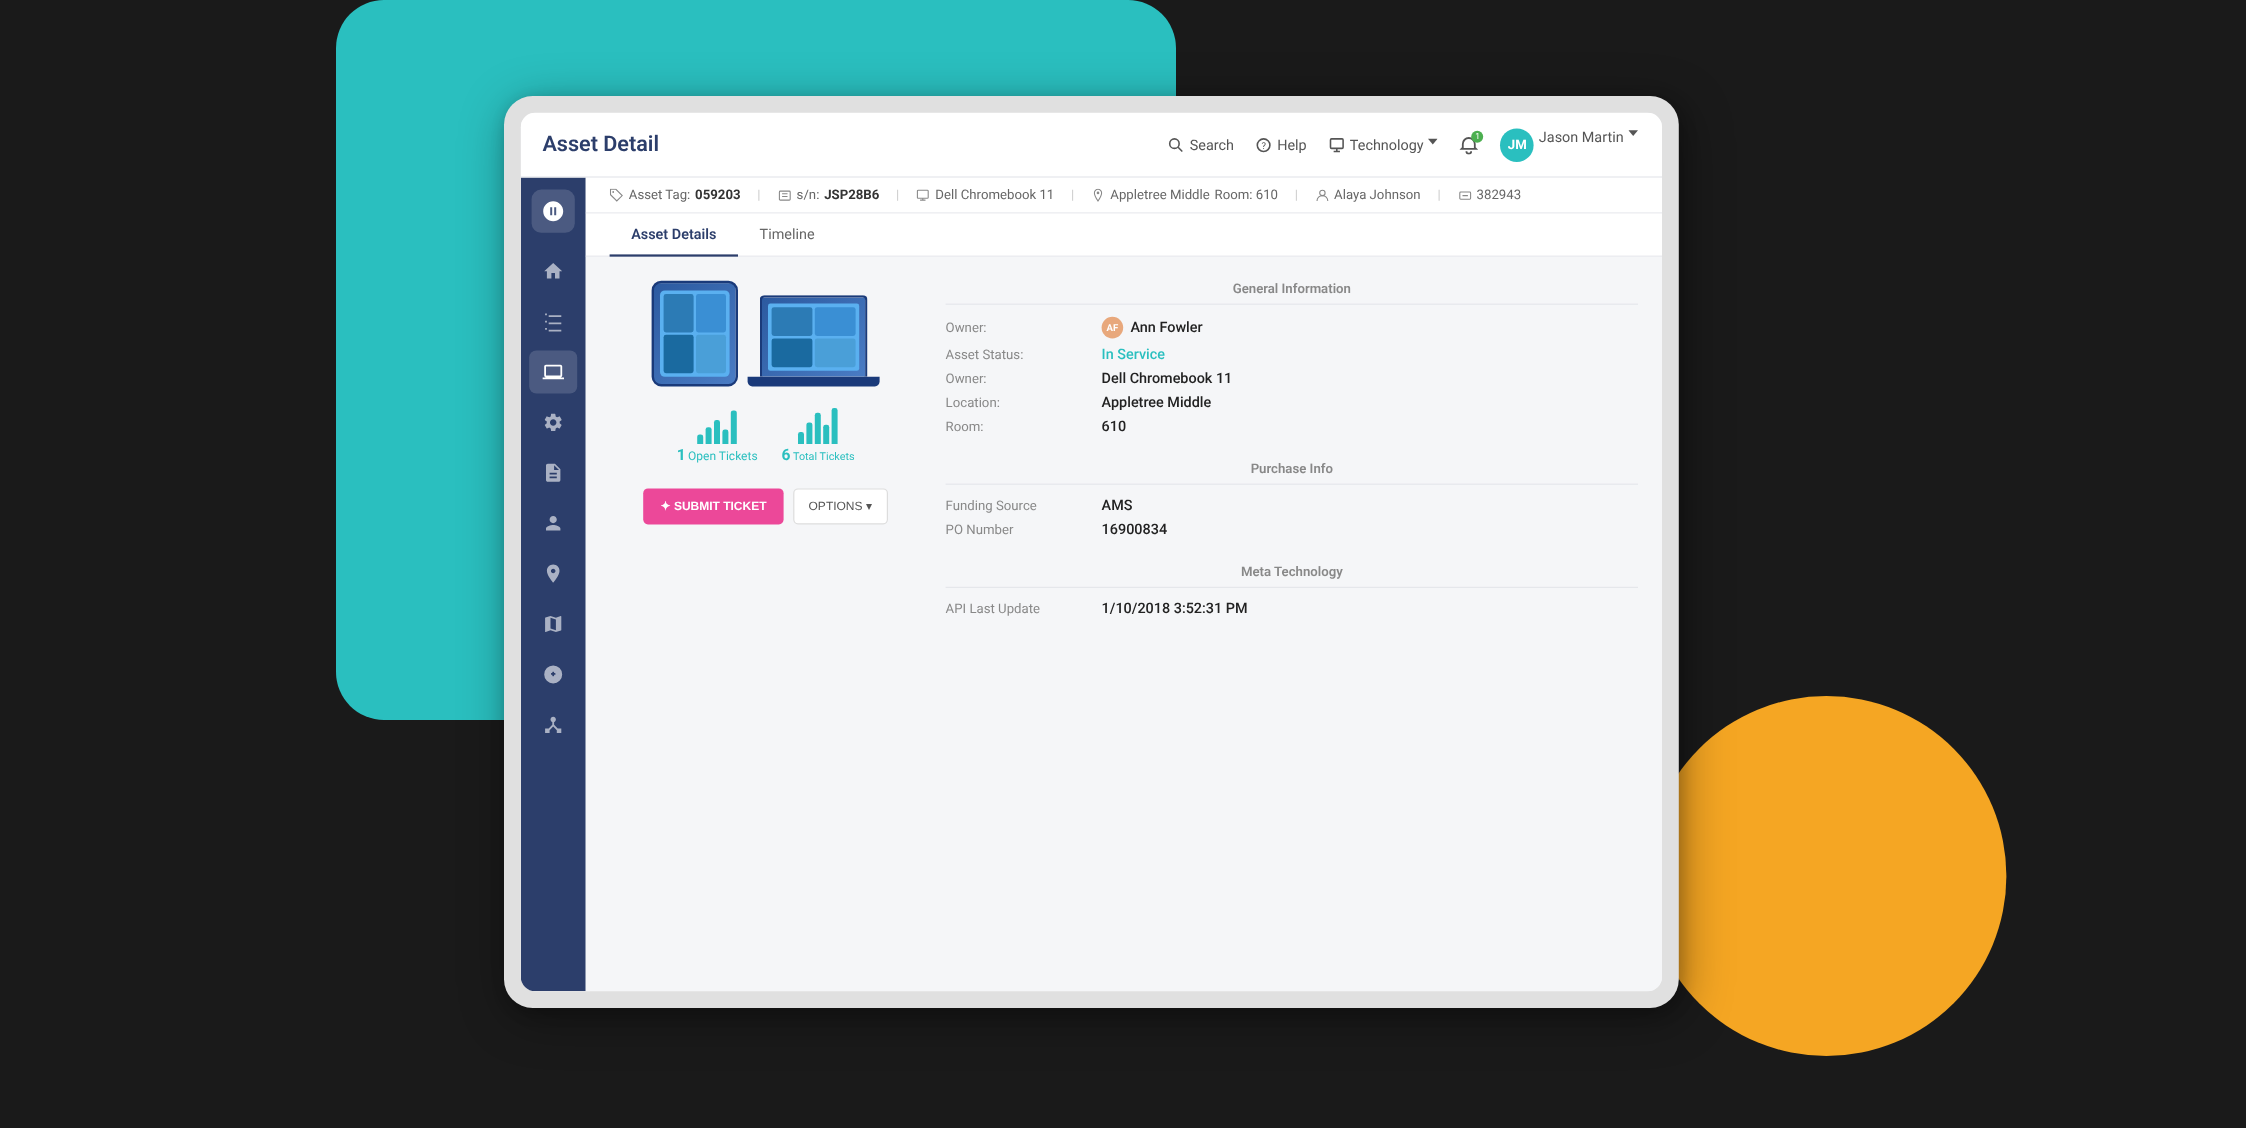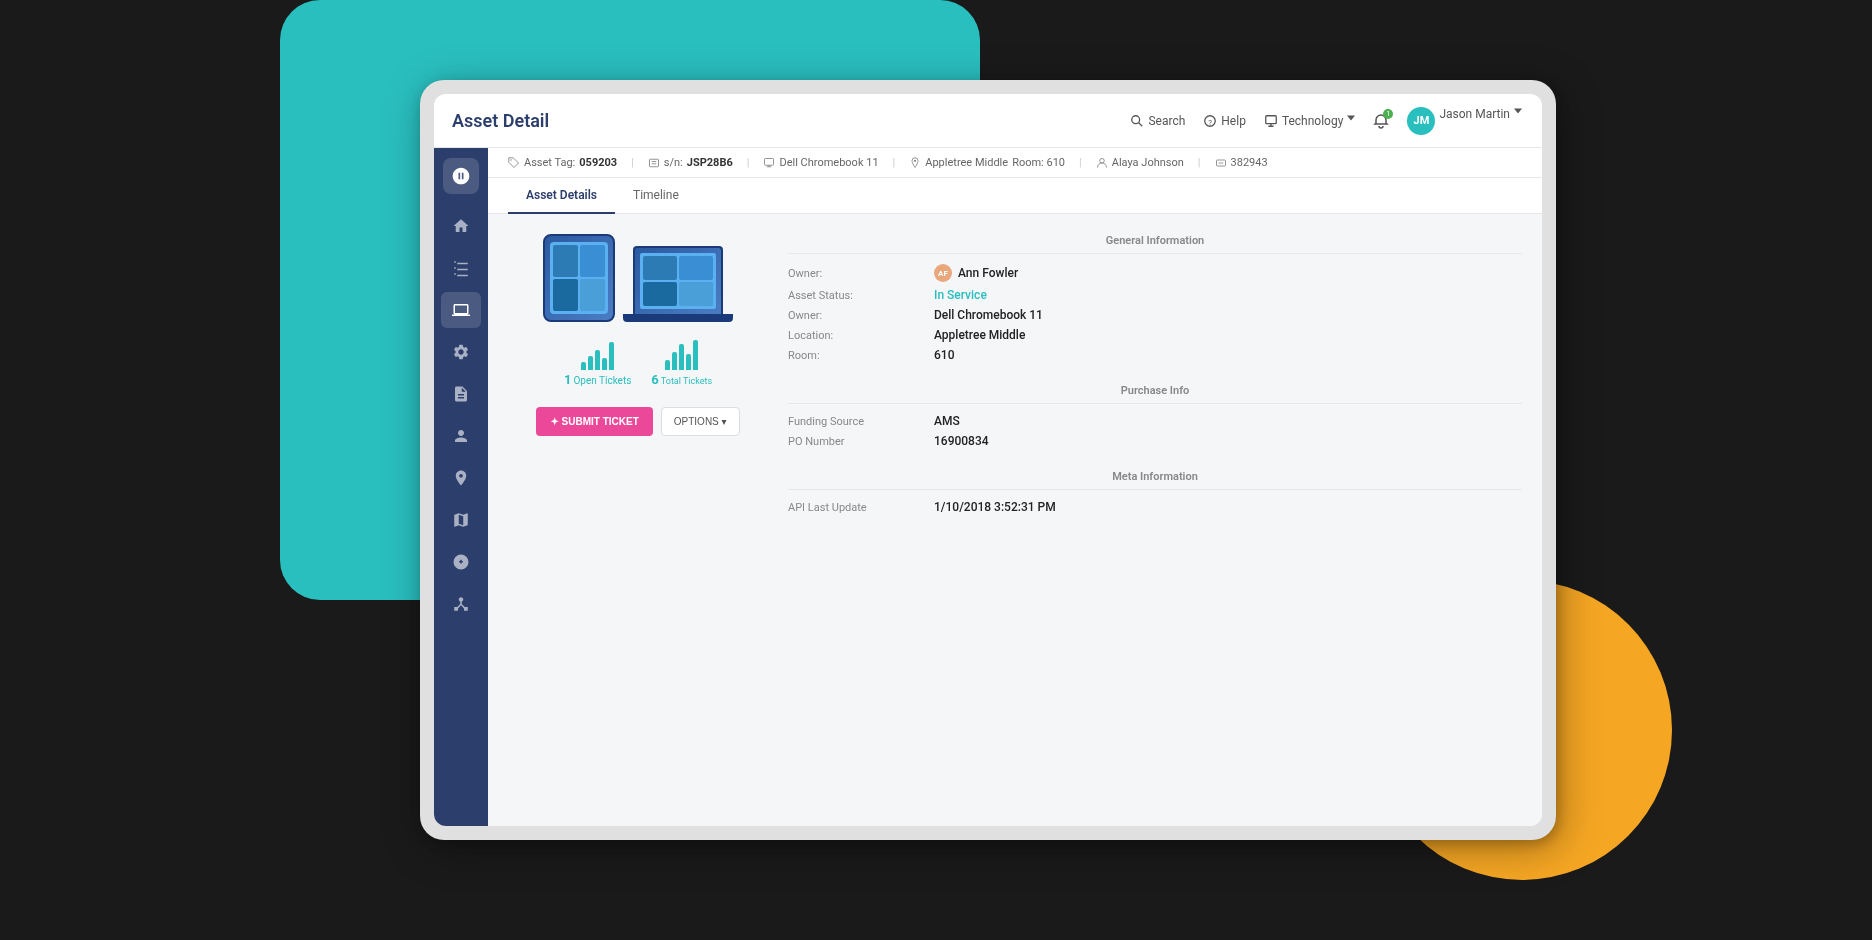--- a/index.html
+++ b/index.html
@@ -42,21 +42,21 @@
       width: 1200px;
       height: 800px;
       z-index: 10;
     }
 
     
     .screen-bezel {
       position: absolute;
       top: 0;
       left: 0;
-      width: 1136px;
+      width: 979px;
       height: 760px;
       background: #e0e0e0;
       border-radius: 24px;
       box-shadow: 4px 8px 40px rgba(0,0,0,0.35), 2px 4px 12px rgba(0,0,0,0.2);
       padding: 14px;
     }
 
     
     .screen-content {
       width: 100%;
@@ -352,21 +352,21 @@
       margin-bottom: 10px;
       padding-bottom: 6px;
       border-bottom: 1px solid #e5e7eb;
       text-align: center;
     }
 
     .info-row {
       display: flex;
       align-items: center;
       margin-bottom: 6px;
-      gap: 16px;
+      gap: 0;
     }
 
     .info-label {
       font-size: 11px;
       color: #888;
       width: 130px;
       flex-shrink: 0;
     }
 
     .info-value {
@@ -708,21 +708,21 @@
                   <span class="info-value">AMS</span>
                 </div>
 
                 <div class="info-row">
                   <span class="info-label">PO Number</span>
                   <span class="info-value">16900834</span>
                 </div>
               </div>
 
               <div class="info-section">
-                <div class="section-title">Meta Information</div>
+                <div class="section-title">Meta Technology</div>
 
 
                 <div class="info-row">
                   <span class="info-label">API Last Update</span>
                   <span class="info-value">1/10/2018 3:52:31 PM</span>
                 </div>
               </div>
 
             </div>
           </div>

